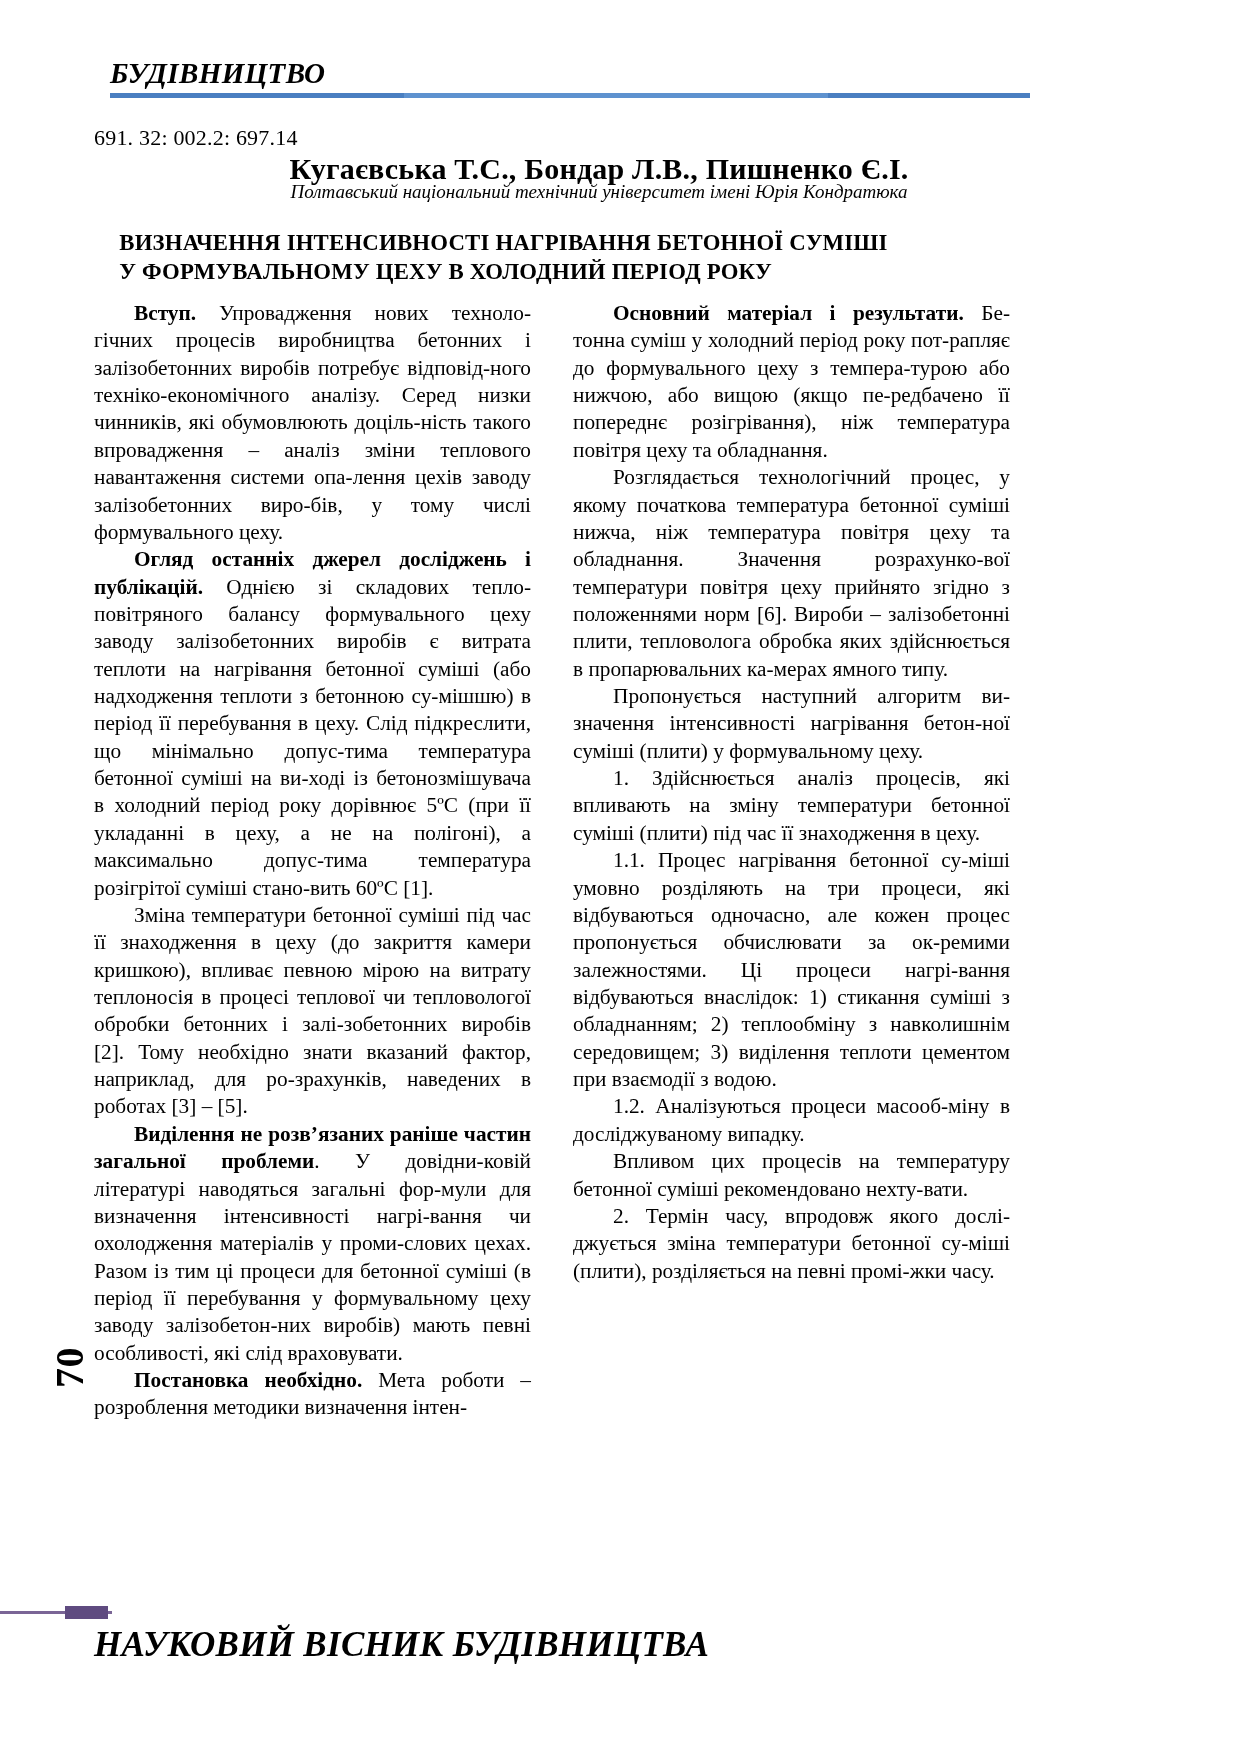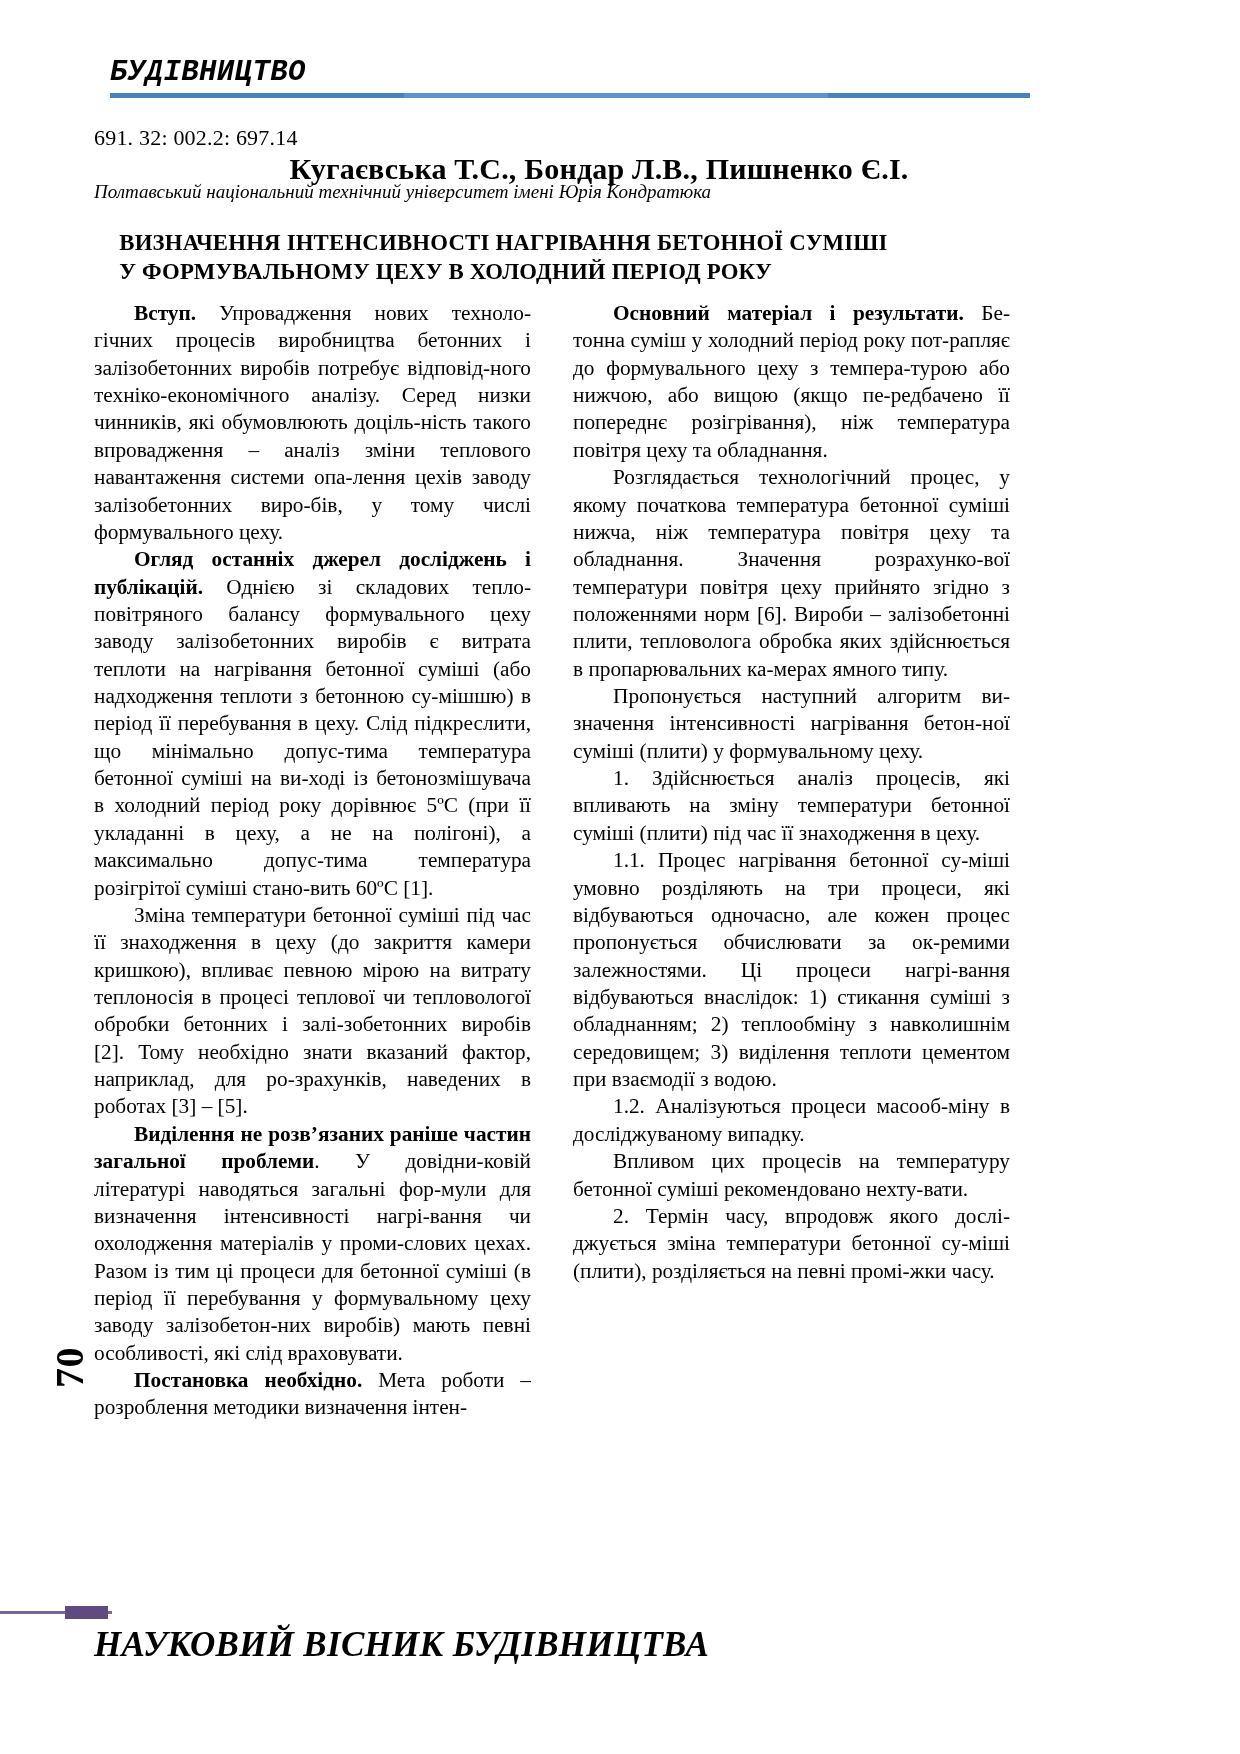--- a/index.html
+++ b/index.html
@@ -22,21 +22,20 @@
     left: 110px;
     top: 58px;
     width: 920px;
   }
   #running-head .rh-text {
     font-size: 29px;
     font-weight: bold;
     font-style: italic;
     letter-spacing: 0.4px;
     line-height: 1.05;
-    font-family: Liberation Mono, monospace;
   }
   #running-head .rh-rule {
     margin-top: 5px;
     height: 5px;
     background: linear-gradient(to right, #4a7fc1 0%, #4a7fc1 32%, #5e92cf 32%, #5e92cf 78%, #4a7fc1 78%, #4a7fc1 100%);
   }
 
   
   #udc {
     position: absolute;
@@ -56,20 +55,21 @@
     text-align: center;
     font-size: 30px;
     font-weight: bold;
     letter-spacing: 0.2px;
   }
   #affiliation {
     position: absolute;
     left: 94px;
     top: 181px;
     width: 1010px;
+    text-align: center;
     font-size: 19px;
     font-style: italic;
   }
   #doc-title {
     position: absolute;
     left: 94px;
     top: 228px;
     width: 1010px;
     text-align: left;
     font-size: 24px;

